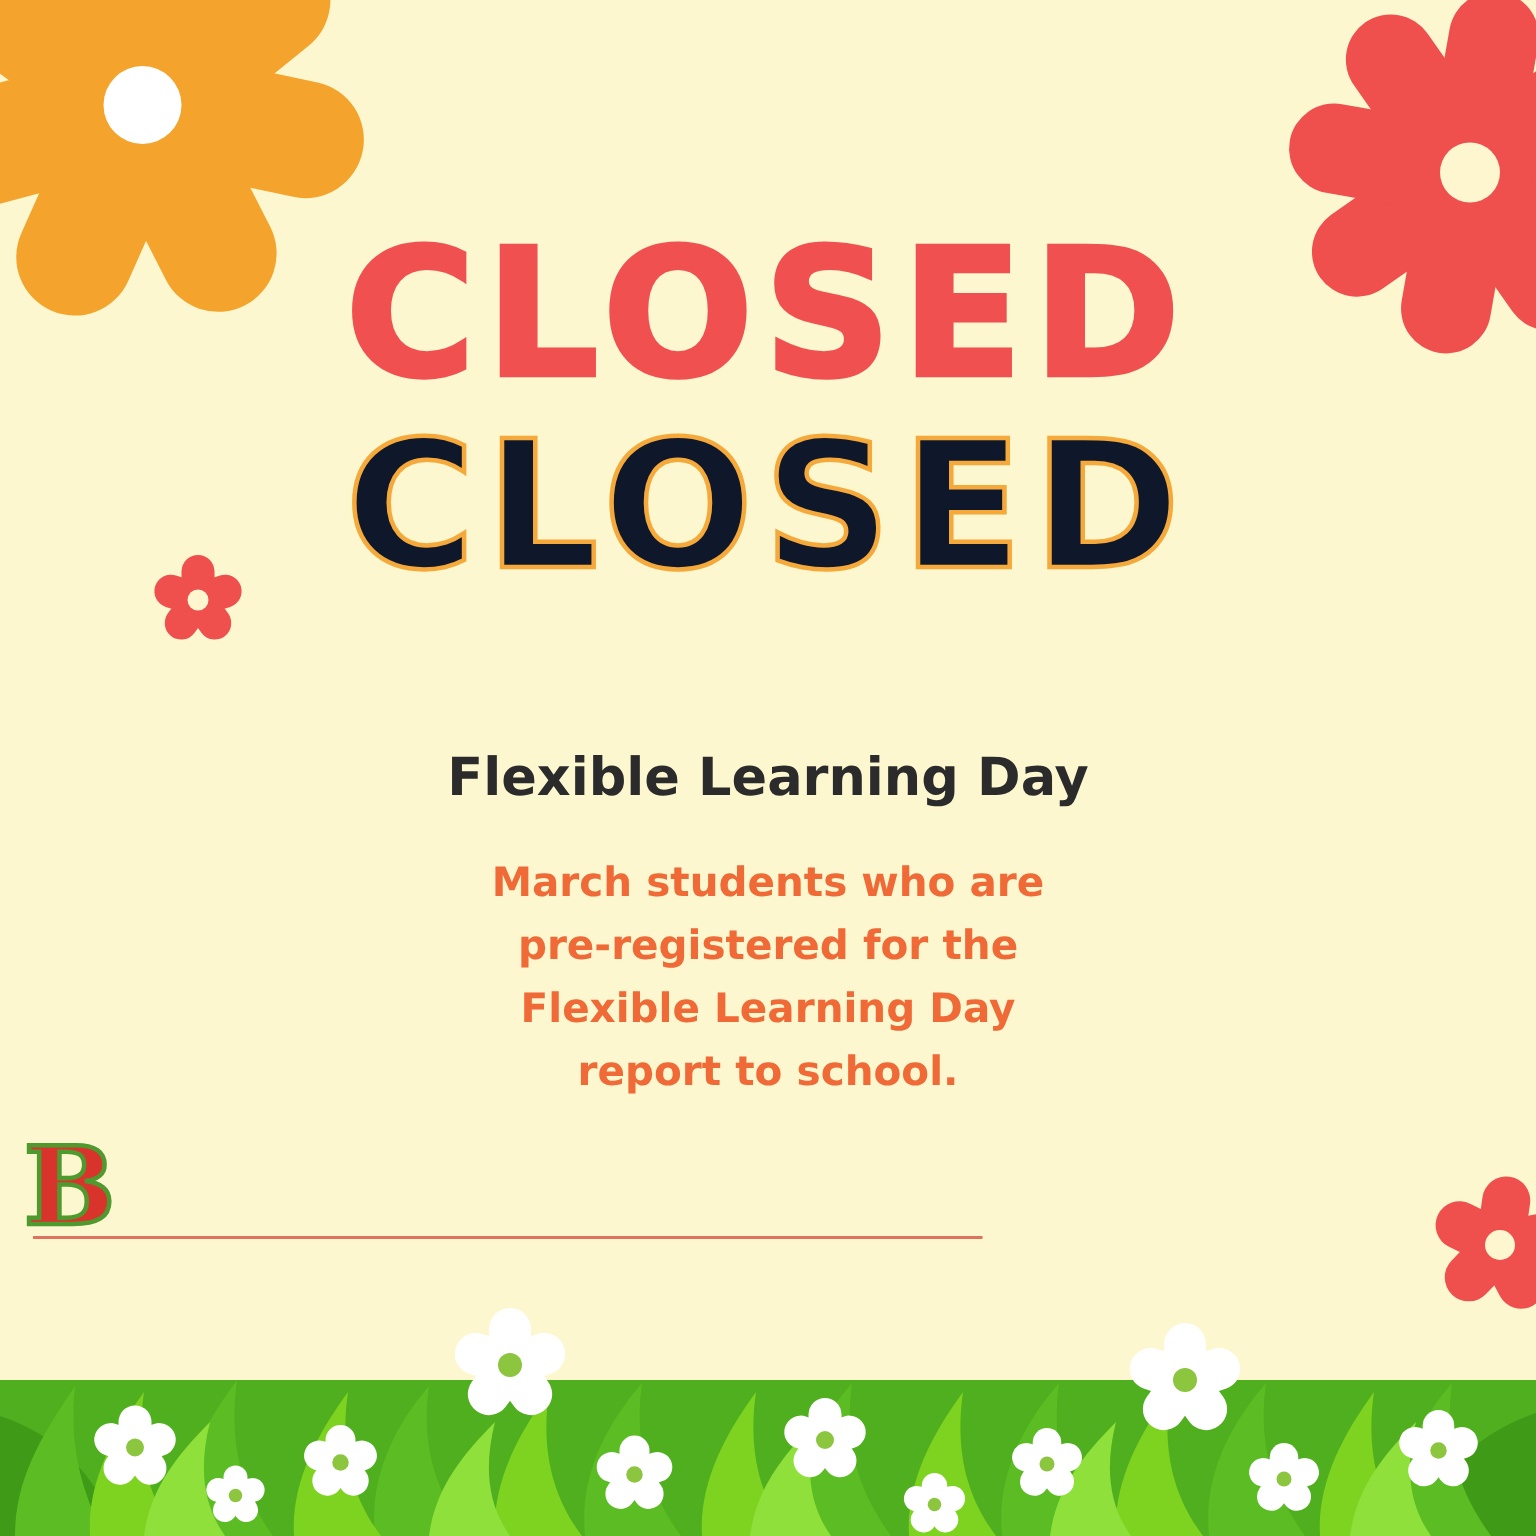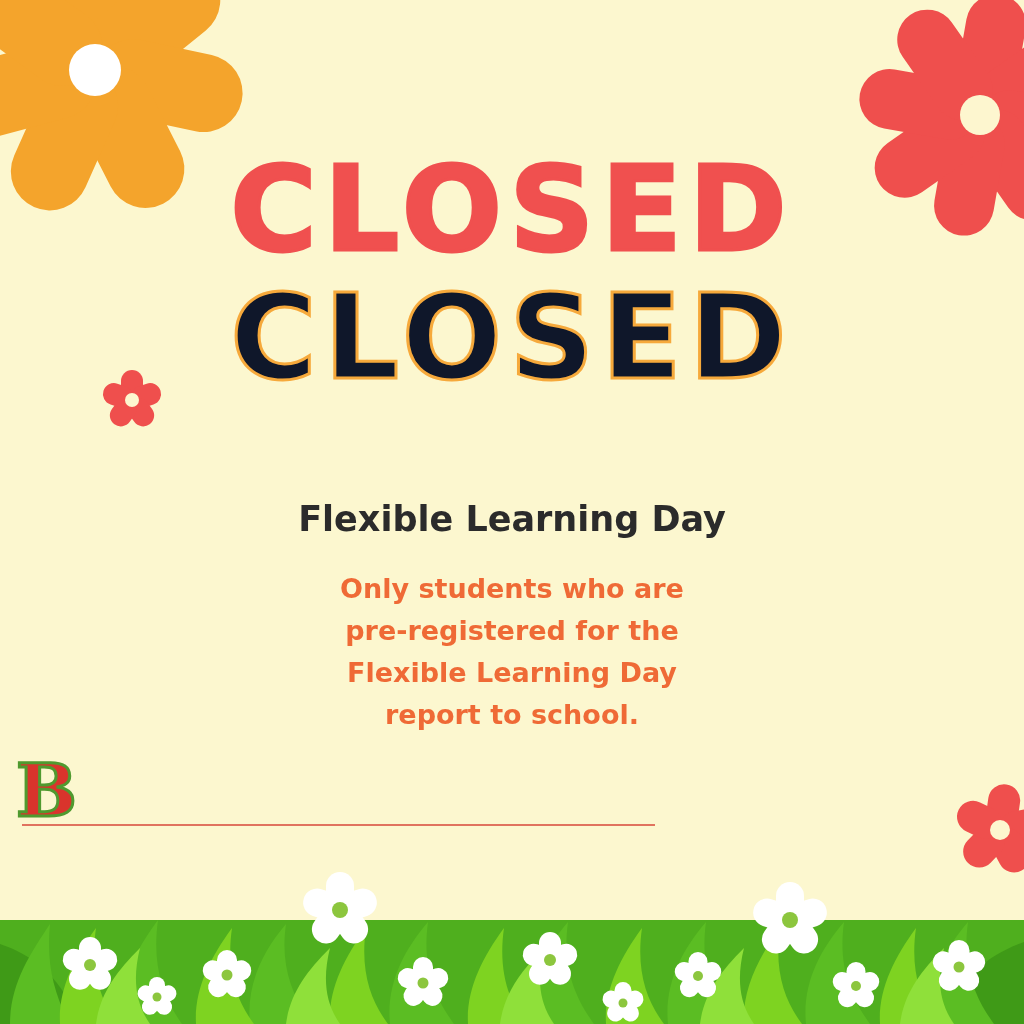--- a/index.html
+++ b/index.html
@@ -200,21 +200,21 @@
   </div>
 
   <div class="headline-wrap">
     <div class="headline-1">CLOSED</div>
     <div class="headline-2">CLOSED</div>
   </div>
 
   <div class="subhead2">Flexible Learning Day</div>
 
   <div class="note">
-    <div>Only students who are</div>
+    <div>March students who are</div>
     <div>pre-registered for the</div>
     <div>Flexible Learning Day</div>
     <div>report to school.</div>
   </div>
 
   <div class="logo">
     <span class="logo-b">B</span>
   </div>
   <div class="logo-rule"></div>
 

